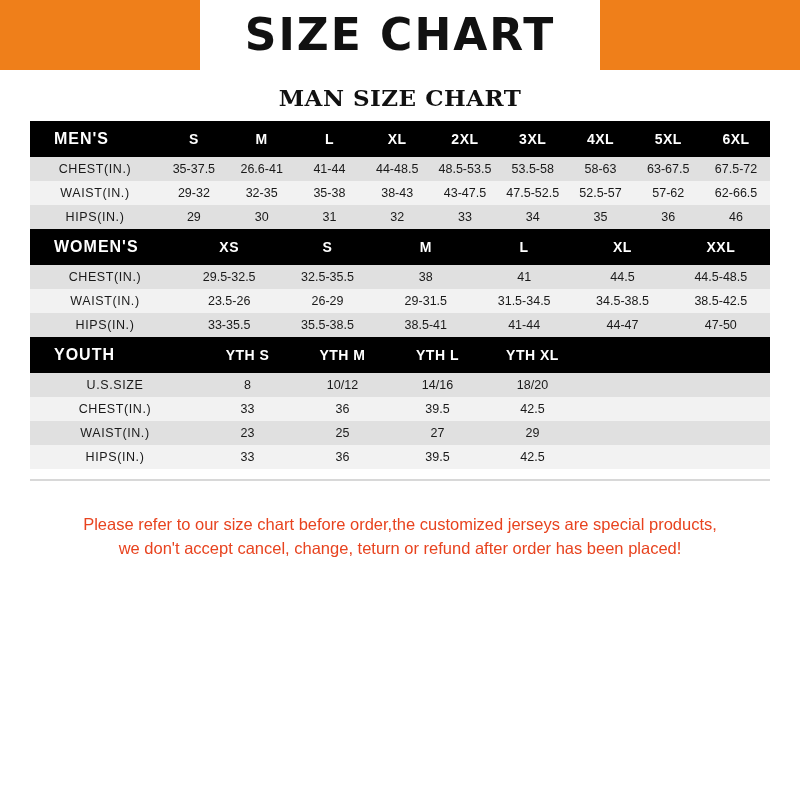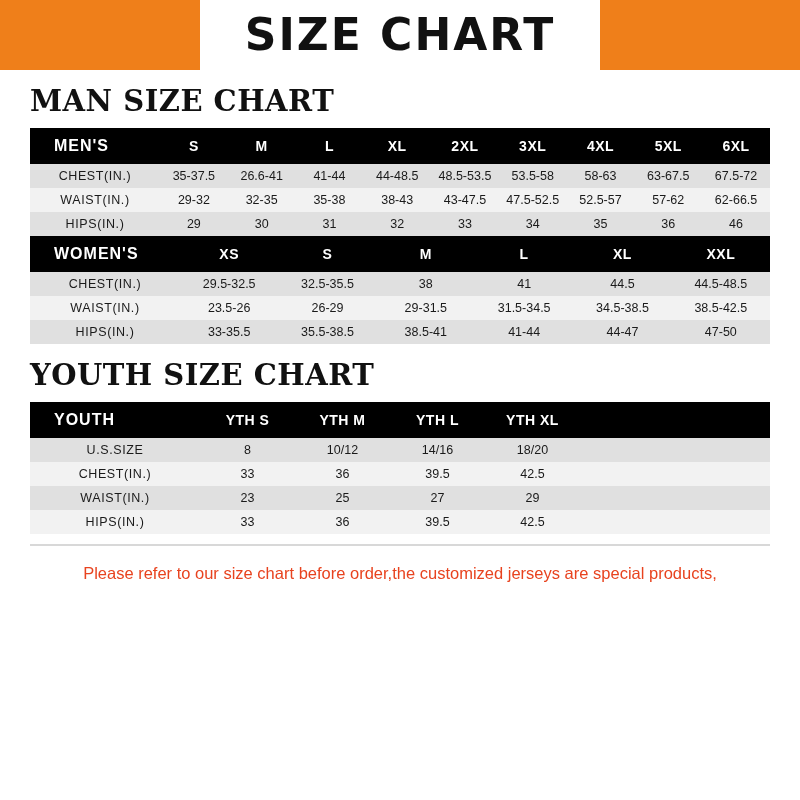--- a/index.html
+++ b/index.html
@@ -48,24 +48,24 @@
     color: #111111;
     text-align: center;
     line-height: 70px;
   }
 
   .section {
     padding: 0 30px;
     box-sizing: border-box;
   }
   .section-title {
-    text-align: left;
+    text-align: center;
     font-family: "DejaVu Serif", serif;
     font-weight: bold;
-    font-size: 29px;
+    font-size: 23px;
     letter-spacing: 0.5px;
     color: #111111;
     margin: 14px 0 10px 0;
   }
 
   table.chart {
     width: 740px;
     margin: 0 auto;
     border-collapse: collapse;
     table-layout: fixed;
@@ -100,21 +100,21 @@
     font-size: 12.5px;
     margin-left: 32px;
   }
 
   
   table.men col.c0 { width: 130px; }
   table.women col.c0 { width: 150px; }
   table.youth col.c0 { width: 170px; }
 
   .footer-note {
-    margin-top: 16px;
+    margin-top: 32px;
     padding: 0 24px;
     text-align: center;
     color: #e8431f;
     font-size: 16.5px;
     line-height: 1.45;
     font-family: "Liberation Sans", sans-serif;
   }
   .footer-rule {
     width: 740px;
     height: 2px;
@@ -251,21 +251,20 @@
           <td>38.5-41</td>
           <td>41-44</td>
           <td>44-47</td>
           <td>47-50</td>
         </tr>
       </tbody>
     </table>
   </div>
 
   <div class="section">
-    <div class="section-title">YOUTH SIZE CHART</div>
     <table class="chart youth">
       <colgroup>
         <col class="c0">
           <col>
           <col>
           <col>
           <col>
           <col>
           <col>
       </colgroup>
@@ -317,15 +316,16 @@
           <td></td>
           <td></td>
         </tr>
       </tbody>
     </table>
   </div>
 
   <div class="footer-rule"></div>
   <div class="footer-note">
     <div>Please refer to our size chart before order,the customized jerseys are special products,</div>
+    <div>we don't accept cancel, change, teturn or refund after order has been placed!</div>
   </div>
 
 </div>
 
 </body></html>

